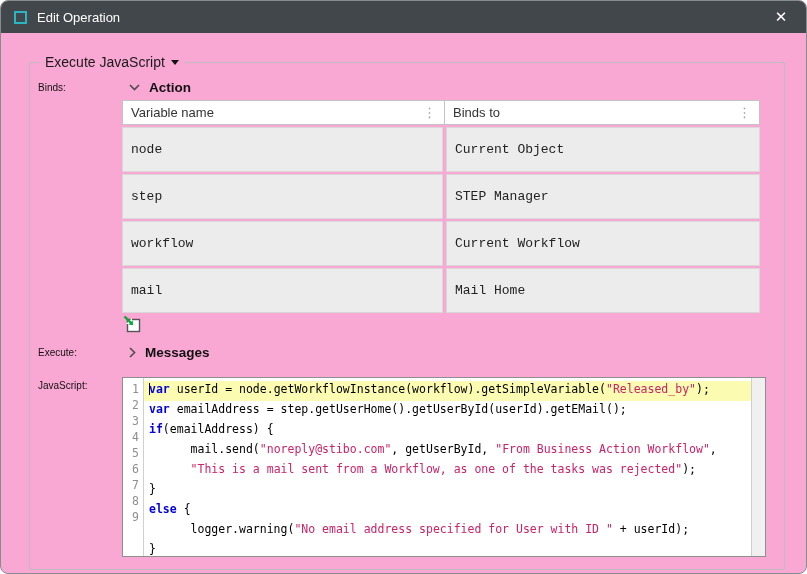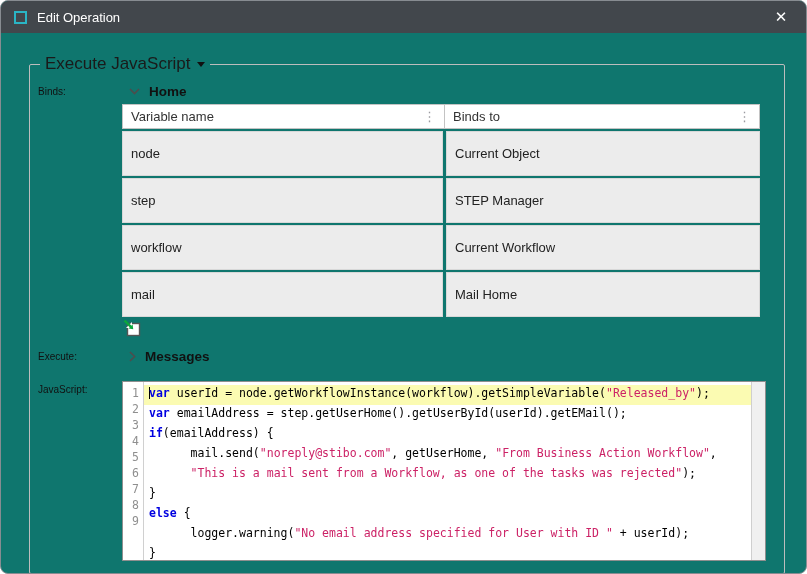--- a/index.html
+++ b/index.html
@@ -1,55 +1,55 @@
 <!DOCTYPE html>
 <html><head>
 <meta charset="utf-8">
 <style>
   * { box-sizing: border-box; }
   html,body { margin:0; padding:0; background:#fff; }
   body { width:807px; height:574px; font-family:"Liberation Sans", sans-serif; position:relative; }
 
-  .dialog { position:absolute; inset:0; background:#0f766e; border:1px solid #878c91;
+  .dialog { position:absolute; inset:0; background:#f9a8d4; border:1px solid #878c91;
             border-radius:8px; overflow:hidden; display:flex; flex-direction:column; }
 
   
   .titlebar { height:32px; background:#42474c; display:flex; align-items:center;
               padding:0 10px 0 13px; flex:none; }
   .app-icon { width:13px; height:13px; border:2px solid #2ab5c5; margin-right:10px; flex:none; }
   .title { color:#ffffff; font-size:13px; }
   .close-btn { margin-left:auto; color:#ffffff; font-size:15px; width:30px; height:32px;
                display:flex; align-items:center; justify-content:center; cursor:default; }
 
   
   .content { flex:1; padding:21px 24px 0 28px; }
   fieldset.groupbox { border:1px solid #bdbdbd; border-radius:2px; margin:0;
                       padding:4px 18px 12px 8px; }
-  legend.gb-legend { font-size:17px; color:#1a1a1a; padding:0 5px; margin-left:2px;
+  legend.gb-legend { font-size:14px; color:#1a1a1a; padding:0 5px; margin-left:2px;
                      display:flex; align-items:center; gap:6px; cursor:default; }
   .tri-down { width:0; height:0; border-left:4px solid transparent; border-right:4px solid transparent;
               border-top:5px solid #111; }
 
   .form-row { display:flex; }
   .flabel { width:84px; flex:none; font-size:10px; color:#111; padding-top:3px; }
 
   .section-head { display:flex; align-items:center; gap:9px; padding:1px 0 5px 7px; }
   .section-title { font-weight:bold; font-size:13.5px; color:#111; }
   .chev { display:flex; align-items:center; }
 
   
   .btable { width:638px; font-size:13px; }
   .thead { display:flex; background:#fff; border:1px solid #c3c3c3; height:25px; }
   .th { display:flex; align-items:center; padding:0 8px; color:#333; }
   .th1 { width:322px; border-right:1px solid #c3c3c3; }
   .th2 { flex:1; }
   .dots { margin-left:auto; color:#9a9aa0; font-size:13px; line-height:1; letter-spacing:0; }
   .trow { display:flex; gap:3px; margin-top:2px; }
   .td { background:#ececec; border:1px solid #d8d8d8; height:45px; display:flex;
-        align-items:center; padding:16px 8px; color:#222; }
+        align-items:center; padding:16px 8px; color:#222;font-family:Liberation Mono, monospace; }
   .td1 { width:321px; }
   .td2 { flex:1; }
 
   .edit-icon-wrap { margin-top:2px; padding-left:1px; height:20px; }
 
   .messages-row { margin-top:9px; }
   .js-row { margin-top:12px; }
 
   
   .editor { width:644px; height:180px; border:1px solid #8f8f8f; background:#fff;
@@ -94,21 +94,21 @@
 
       <div class="form-row" style="margin-top:5px;">
         <div class="flabel">Binds:</div>
         <div>
           <div class="section-head">
             <span class="chev">
               <svg width="11" height="7" viewBox="0 0 11 7">
                   <polyline points="1,1 5.5,5.6 10,1" fill="none" stroke="#4d4d4d" stroke-width="1.6"></polyline>
                 </svg>
             </span>
-            <span class="section-title">Home</span>
+            <span class="section-title">Action</span>
           </div>
 
           <div class="btable">
             <div class="thead">
               <div class="th th1">
                 <span>Variable name</span>
                 <span class="dots">⋮</span>
               </div>
               <div class="th th2">
                 <span>Binds to</span>
@@ -169,21 +169,21 @@
               <div class="gnum">5</div>
               <div class="gnum">6</div>
               <div class="gnum">7</div>
               <div class="gnum">8</div>
               <div class="gnum">9</div>
             </div>
           <div class="code">
               <div class="line hl"><span class="caret"></span><span class="kw">var</span><span class="pl"> userId = node.getWorkflowInstance(workflow).getSimpleVariable(</span><span class="str">"Released_by"</span><span class="pl">);</span></div>
               <div class="line"><span class="kw">var</span><span class="pl"> emailAddress = step.getUserHome().getUserById(userId).getEMail();</span></div>
               <div class="line"><span class="kw">if</span><span class="pl">(emailAddress) {</span></div>
-              <div class="line"><span class="pl">      mail.send(</span><span class="str">"noreply@stibo.com"</span><span class="pl">, getUserHome, </span><span class="str">"From Business Action Workflow"</span><span class="pl">,</span></div>
+              <div class="line"><span class="pl">      mail.send(</span><span class="str">"noreply@stibo.com"</span><span class="pl">, getUserById, </span><span class="str">"From Business Action Workflow"</span><span class="pl">,</span></div>
               <div class="line"><span class="pl">      </span><span class="str">"This is a mail sent from a Workflow, as one of the tasks was rejected"</span><span class="pl">);</span></div>
               <div class="line"><span class="pl">}</span></div>
               <div class="line"><span class="kw">else</span><span class="pl"> {</span></div>
               <div class="line"><span class="pl">      logger.warning(</span><span class="str">"No email address specified for User with ID "</span><span class="pl"> + userId);</span></div>
               <div class="line"><span class="pl">}</span></div>
             </div>
           <div class="vscroll"></div>
         </div>
       </div>
     </fieldset>

